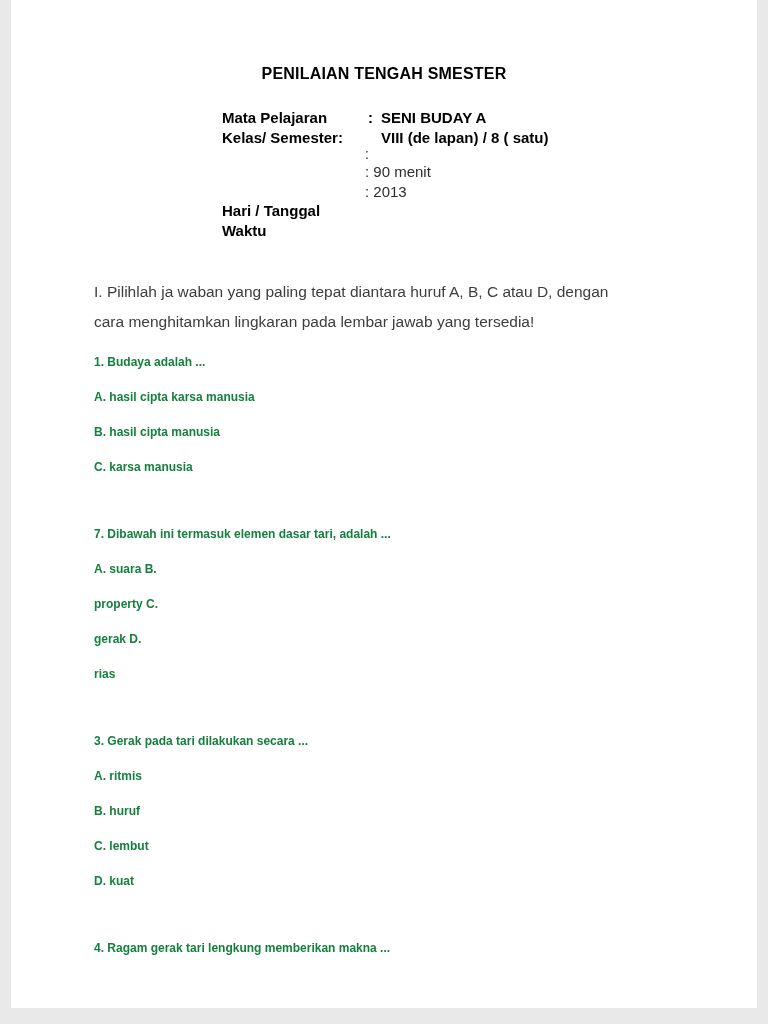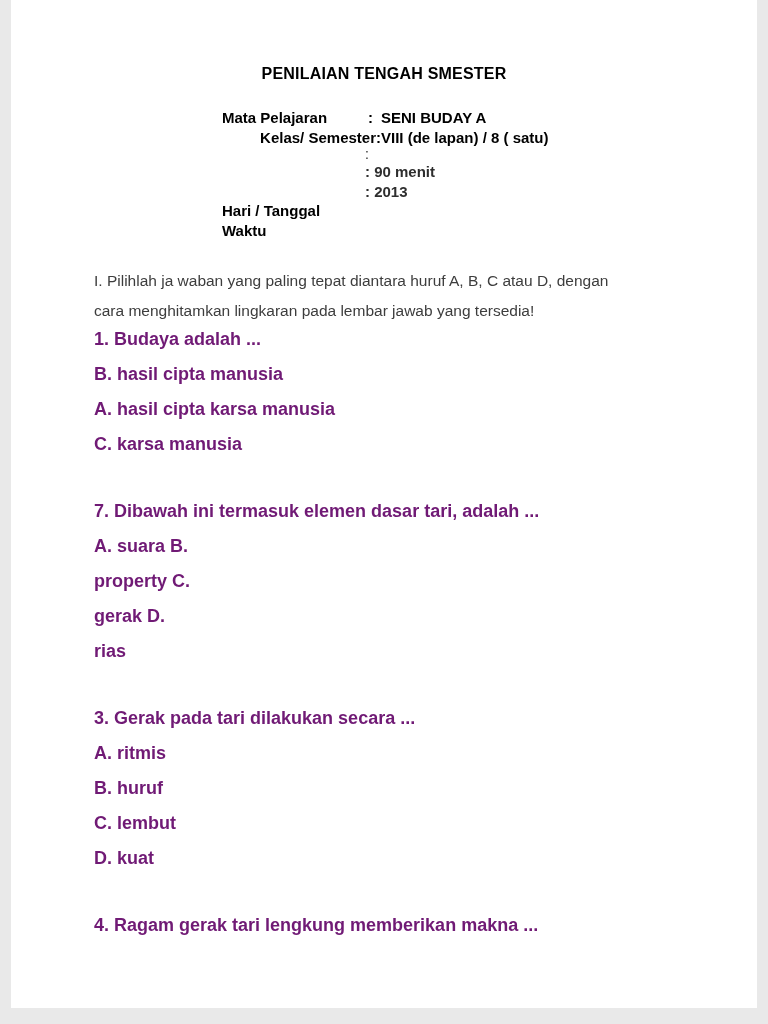--- a/index.html
+++ b/index.html
@@ -35,57 +35,56 @@
   .meta-row { white-space: nowrap; }
   .meta .label {
     display: inline-block;
     width: 146px;
     font-weight: bold;
   }
   .meta .label-wide {
     display: inline-block;
     width: 159px;
     font-weight: bold;
-    text-align: right;
   }
   .meta .colon {
     display: inline-block;
     width: 13px;
     font-weight: bold;
   }
   .meta .value { font-weight: bold; }
   .meta .row-colon {
     margin-left: 143px;
     font-weight: normal;
     font-size: 14px;
     line-height: 15px;
     color: #2e2e2e;
   }
   .meta .row-plain {
     margin-left: 143px;
-    font-weight: bold;
+    font-weight: normal;
     font-size: 15px;
     color: #2e2e2e;
   }
   .meta .row-bold { font-weight: bold; }
   .instruction {
-    margin: 26px 0 0 83px;
+    margin: 37px 0 0 83px;
     width: 588px;
     font-size: 15.5px;
     line-height: 30px;
     color: #3d3d3d;
   }
   .questions { margin: 4px 0 0 83px; }
   .qblock + .qblock { margin-top: 48px; }
   .qblock p {
-    font-size: 18px;
+    font-size: 12px;
     font-weight: bold;
-    color: #701a75;
+    color: #15803d;
     line-height: 19px;
-    margin: 4px 0 16px 0;
+    margin: 16px 0 16px 0;
   }
 </style>
 </head>
 <body>
 
 <div class="page">
 
   <div class="doc-title">PENILAIAN TENGAH SMESTER</div>
 
   <div class="meta">
@@ -104,22 +103,22 @@
 
   <div class="instruction">
     <div>I. Pilihlah ja waban yang paling tepat diantara huruf A, B, C atau D, dengan</div>
     <div>cara menghitamkan lingkaran pada lembar jawab yang tersedia!</div>
   </div>
 
   <div class="questions">
 
     <div class="qblock">
       <p>1. Budaya adalah ...</p>
+      <p>A. hasil cipta karsa manusia</p>
       <p>B. hasil cipta manusia</p>
-      <p>A. hasil cipta karsa manusia</p>
       <p>C. karsa manusia</p>
     </div>
 
     <div class="qblock">
       <p>7. Dibawah ini termasuk elemen dasar tari, adalah ...</p>
       <p>A. suara B.</p>
       <p>property C.</p>
       <p>gerak D.</p>
       <p>rias</p>
     </div>

